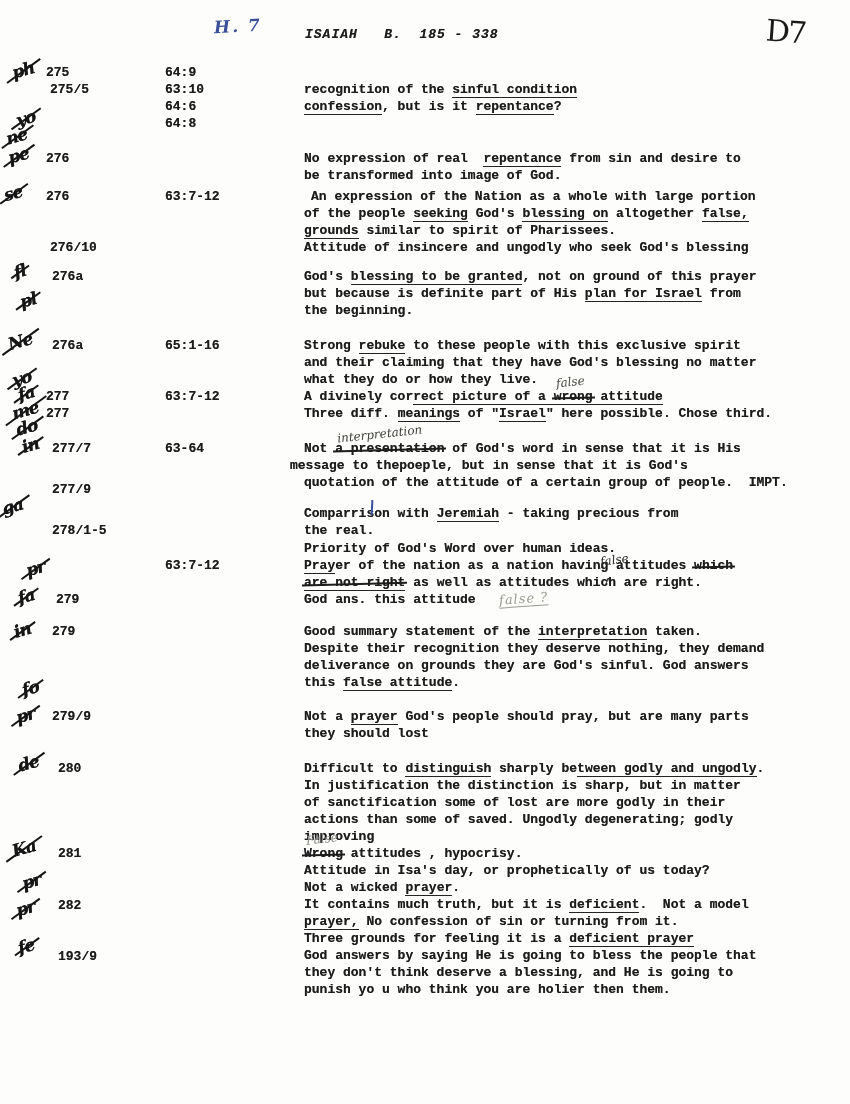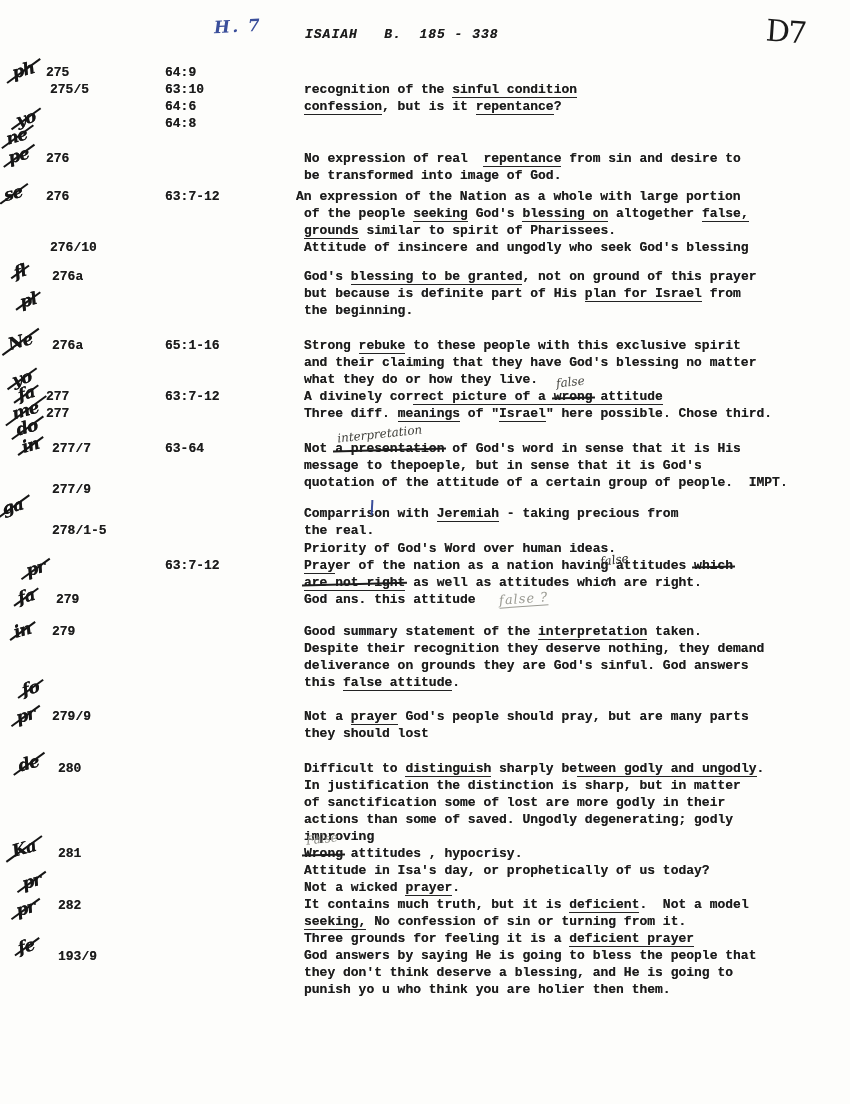--- a/index.html
+++ b/index.html
@@ -116,34 +116,34 @@
       <span class="t" style="left: 165px; top: 115px;">64:8</span>
       <span class="t" style="left: 165px; top: 188px;">63:7-12</span>
       <span class="t" style="left: 165px; top: 337px;">65:1-16</span>
       <span class="t" style="left: 165px; top: 388px;">63:7-12</span>
       <span class="t" style="left: 165px; top: 440px;">63-64</span>
       <span class="t" style="left: 165px; top: 557px;">63:7-12</span>
       <div class="t" style="left: 304px; top: 81px;"><span class="">recognition of the </span><span class="u">sinful condition</span></div>
       <div class="t" style="left: 304px; top: 98px;"><span class="u">confession</span><span class="">, but is it </span><span class="u">repentance</span><span class="">?</span></div>
       <div class="t" style="left: 304px; top: 150px;"><span class="">No expression of real  </span><span class="u">repentance</span><span class=""> from sin and desire to</span></div>
       <div class="t" style="left: 304px; top: 167px;"><span class="">be transformed into image of God.</span></div>
-      <div class="t" style="left: 296px; top: 188px;"><span class="">An expression of the Nation as a whole with large portion</span></div>
+      <div class="t" style="left: 311px; top: 188px;"><span class="">An expression of the Nation as a whole with large portion</span></div>
       <div class="t" style="left: 304px; top: 205px;"><span class="">of the people </span><span class="u">seeking</span><span class=""> God's </span><span class="u">blessing on</span><span class=""> altogether </span><span class="u">false,</span></div>
       <div class="t" style="left: 304px; top: 222px;"><span class="u">grounds</span><span class=""> similar to spirit of Pharissees.</span></div>
       <div class="t" style="left: 304px; top: 239px;"><span class="">Attitude of insincere and ungodly who seek God's blessing</span></div>
       <div class="t" style="left: 304px; top: 268px;"><span class="">God's </span><span class="u">blessing to be granted</span><span class="">, not on ground of this prayer</span></div>
       <div class="t" style="left: 304px; top: 285px;"><span class="">but because is definite part of His </span><span class="u">plan for Israel</span><span class=""> from</span></div>
       <div class="t" style="left: 304px; top: 302px;"><span class="">the beginning.</span></div>
       <div class="t" style="left: 304px; top: 337px;"><span class="">Strong </span><span class="u">rebuke</span><span class=""> to these people with this exclusive spirit</span></div>
       <div class="t" style="left: 304px; top: 354px;"><span class="">and their claiming that they have God's blessing no matter</span></div>
       <div class="t" style="left: 304px; top: 371px;"><span class="">what they do or how they live.</span></div>
       <div class="t" style="left: 304px; top: 388px;"><span class="">A divinely cor</span><span class="u">rect picture of a </span><span class="u s anno">wrong<span class="hw" style="color: rgb(74, 74, 69);">false</span></span><span class="u"> attitude</span></div>
       <div class="t" style="left: 304px; top: 405px;"><span class="">Three diff. </span><span class="u">meanings</span><span class=""> of "</span><span class="u">Israel</span><span class="">" here possible. Chose third.</span></div>
       <div class="t" style="left: 304px; top: 440px;"><span class="">Not </span><span class="s anno">a presentation<span class="hw" style="color: rgb(63, 63, 58);">interpretation</span></span><span class=""> of God's word in sense that it is His</span></div>
-      <div class="t" style="left: 304px; top: 457px;"><span class="">message to thepoeple, but in sense that it is God's</span></div>
+      <div class="t" style="left: 290px; top: 457px;"><span class="">message to thepoeple, but in sense that it is God's</span></div>
       <div class="t" style="left: 304px; top: 474px;"><span class="">quotation of the attitude of a certain group of people.  IMPT.</span></div>
       <div class="t" style="left: 304px; top: 505px;"><span class="">Comparrison with </span><span class="u">Jeremiah</span><span class=""> - taking precious from</span></div>
       <div class="t" style="left: 304px; top: 522px;"><span class="">the real.</span></div>
       <div class="t" style="left: 304px; top: 540px;"><span class="">Priority of God's Word over human ideas.</span></div>
       <div class="t" style="left: 304px; top: 557px;"><span class="u">Pray</span><span class="">er of the nation as a nation having</span><span class="ins"><span class="hw" style="color: rgb(42, 42, 38);">false</span><span class="caret">ʌ</span></span><span class=""> attitudes </span><span class="s">which</span></div>
       <div class="t" style="left: 304px; top: 574px;"><span class="u s">are not right</span><span class=""> as well as attitudes which are right.</span></div>
       <div class="t" style="left: 304px; top: 591px;"><span class="">God ans. this attitude   </span><span class="hwi" style="color: rgb(154, 154, 146);">false ?</span></div>
       <div class="t" style="left: 304px; top: 623px;"><span class="">Good summary statement of the </span><span class="u">interpretation</span><span class=""> taken.</span></div>
       <div class="t" style="left: 304px; top: 640px;"><span class="">Despite their recognition they deserve nothing, they demand</span></div>
       <div class="t" style="left: 304px; top: 657px;"><span class="">deliverance on grounds they are God's sinful. God answers</span></div>
@@ -152,21 +152,21 @@
       <div class="t" style="left: 304px; top: 725px;"><span class="">they should lost</span></div>
       <div class="t" style="left: 304px; top: 760px;"><span class="">Difficult to </span><span class="u">distinguish</span><span class=""> sharply be</span><span class="u">tween godly and ungodly</span><span class="">.</span></div>
       <div class="t" style="left: 304px; top: 777px;"><span class="">In justification the distinction is sharp, but in matter</span></div>
       <div class="t" style="left: 304px; top: 794px;"><span class="">of sanctification some of lost are more godly in their</span></div>
       <div class="t" style="left: 304px; top: 811px;"><span class="">actions than some of saved. Ungodly degenerating; godly</span></div>
       <div class="t" style="left: 304px; top: 828px;"><span class="">improving</span></div>
       <div class="t" style="left: 304px; top: 845px;"><span class="s anno">Wrong<span class="hw" style="color: rgb(143, 143, 137);">False</span></span><span class=""> attitudes , hypocrisy.</span></div>
       <div class="t" style="left: 304px; top: 862px;"><span class="">Attitude in Isa's day, or prophetically of us today?</span></div>
       <div class="t" style="left: 304px; top: 879px;"><span class="">Not a wicked </span><span class="u">prayer</span><span class="">.</span></div>
       <div class="t" style="left: 304px; top: 896px;"><span class="">It contains much truth, but it is </span><span class="u">deficient</span><span class="">.  Not a model</span></div>
-      <div class="t" style="left: 304px; top: 913px;"><span class="u">seeking,</span><span class=""> No confession of sin or turning from it.</span></div>
+      <div class="t" style="left: 304px; top: 913px;"><span class="u">prayer,</span><span class=""> No confession of sin or turning from it.</span></div>
       <div class="t" style="left: 304px; top: 930px;"><span class="">Three grounds for feeling it is a </span><span class="u">deficient prayer</span></div>
       <div class="t" style="left: 304px; top: 947px;"><span class="">God answers by saying He is going to bless the people that</span></div>
       <div class="t" style="left: 304px; top: 964px;"><span class="">they don't think deserve a blessing, and He is going to</span></div>
       <div class="t" style="left: 304px; top: 981px;"><span class="">punish yo u who think you are holier then them.</span></div>
       <span class="mark" style="left: 12px; top: 62px;">ph<span class="x"></span></span>
       <span class="mark" style="left: 16px; top: 110px;">yo<span class="x"></span></span>
       <span class="mark" style="left: 6px; top: 128px;">ne<span class="x"></span></span>
       <span class="mark" style="left: 8px; top: 147px;">pe<span class="x"></span></span>
       <span class="mark" style="left: 4px; top: 185px;">se<span class="x"></span></span>
       <span class="mark" style="left: 14px; top: 263px;">fl<span class="x"></span></span>

